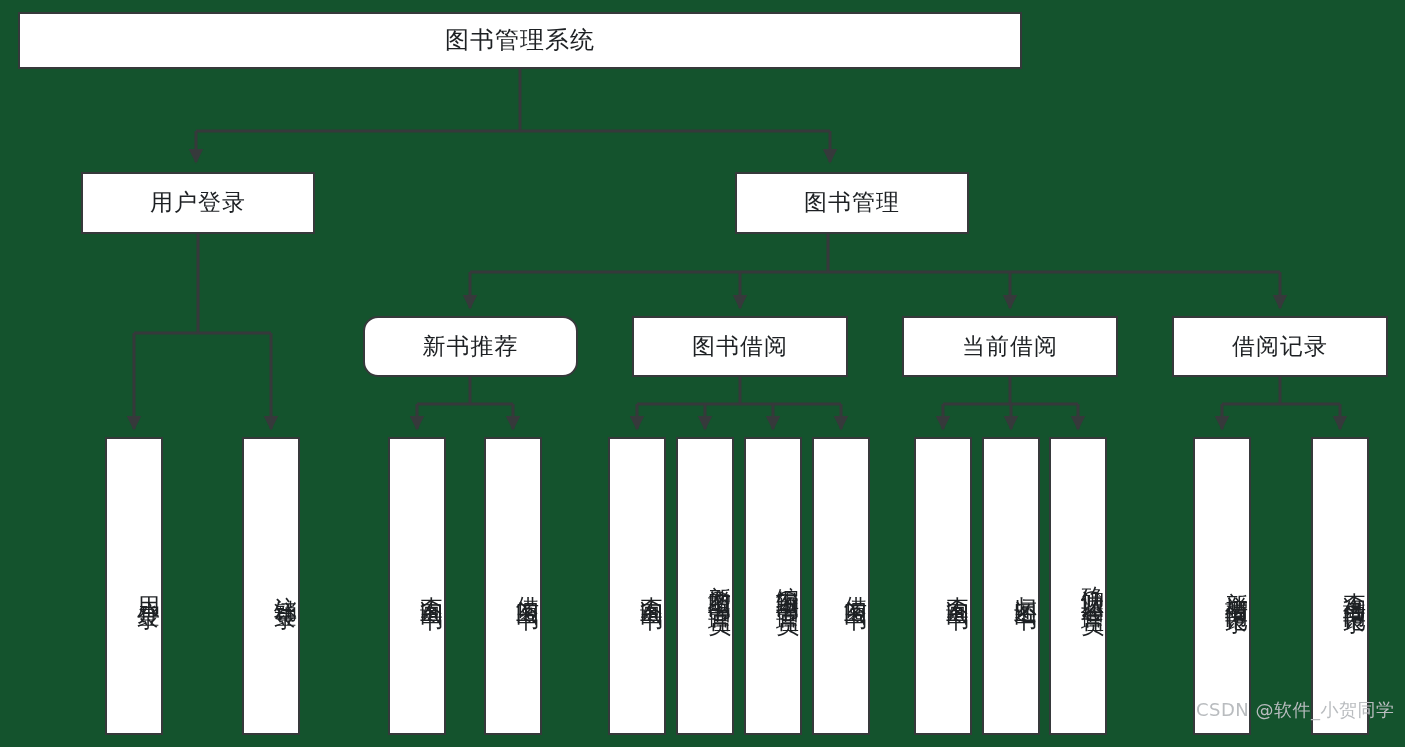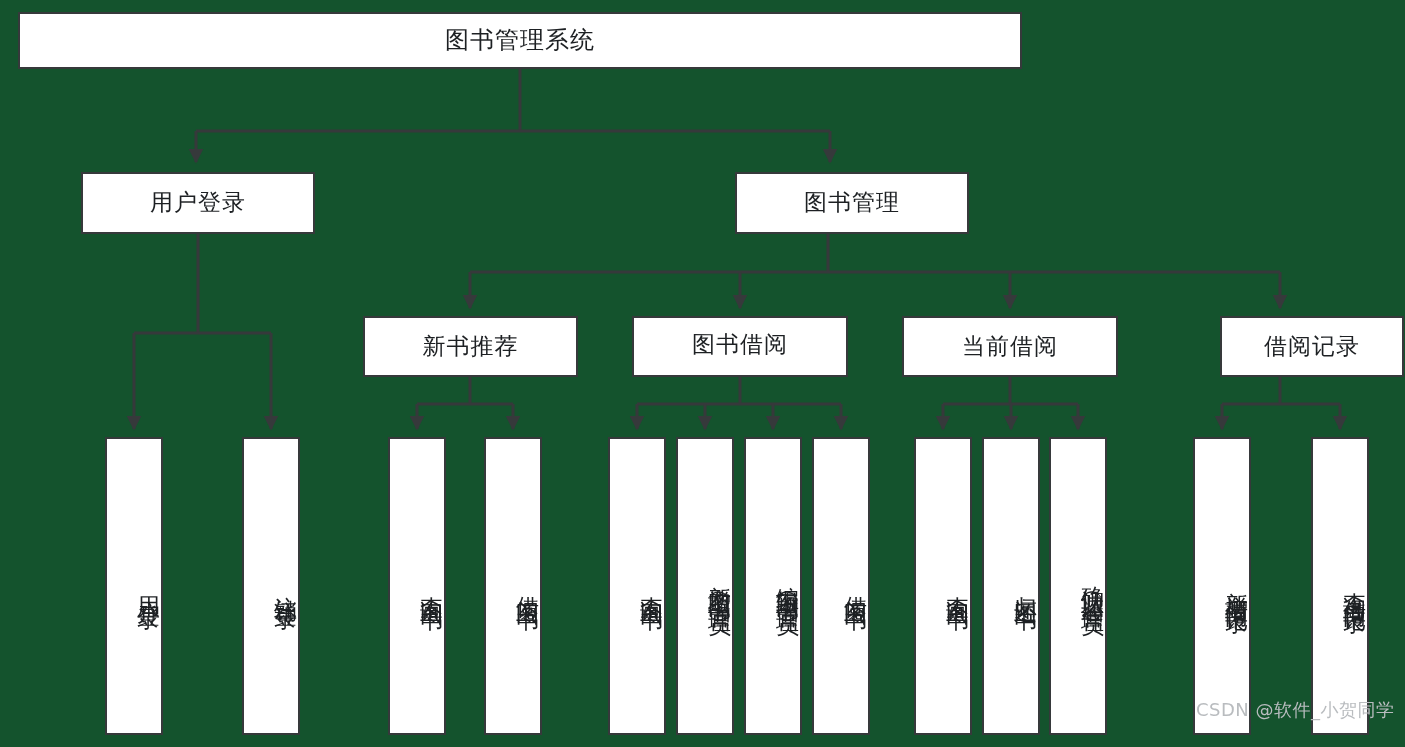--- a/index.html
+++ b/index.html
@@ -129,33 +129,33 @@
   </div>
 
   <div class="node h" style="left:81px; top:172px; width:234px; height:62px;">
     <span class="lbl">用户登录</span>
   </div>
 
   <div class="node h" style="left:711px; top:172px; width:234px; height:62px;margin-left:24px;">
     <span class="lbl">图书管理</span>
   </div>
 
-  <div class="node h" style="left:363px; top:316px; width:215px; height:61px;">
+  <div class="node h" style="left:363px; top:316px; width:215px; height:61px;border-radius:15px;">
     <span class="lbl">新书推荐</span>
   </div>
 
-  <div class="node h" style="left:632px; top:316px; width:216px; height:61px;font-family:Liberation Mono, monospace;">
+  <div class="node h" style="left:632px; top:316px; width:216px; height:61px;">
     <span class="lbl">图书借阅</span>
   </div>
 
   <div class="node h" style="left:902px; top:316px; width:216px; height:61px;align-items:center;">
     <span class="lbl">当前借阅</span>
   </div>
 
-  <div class="node h" style="left:1220px; top:316px; width:184px; height:61px;">
+  <div class="node h" style="left:1172px; top:316px; width:216px; height:61px;">
     <span class="lbl">借阅记录</span>
   </div>
 
   <div class="node v" style="left:105px; top:437px; width:58px; height:298px;">
     <span class="lbl">用户登录</span>
   </div>
 
   <div class="node v" style="left:242px; top:437px; width:58px; height:298px;">
     <span class="lbl">注销登录</span>
   </div>

